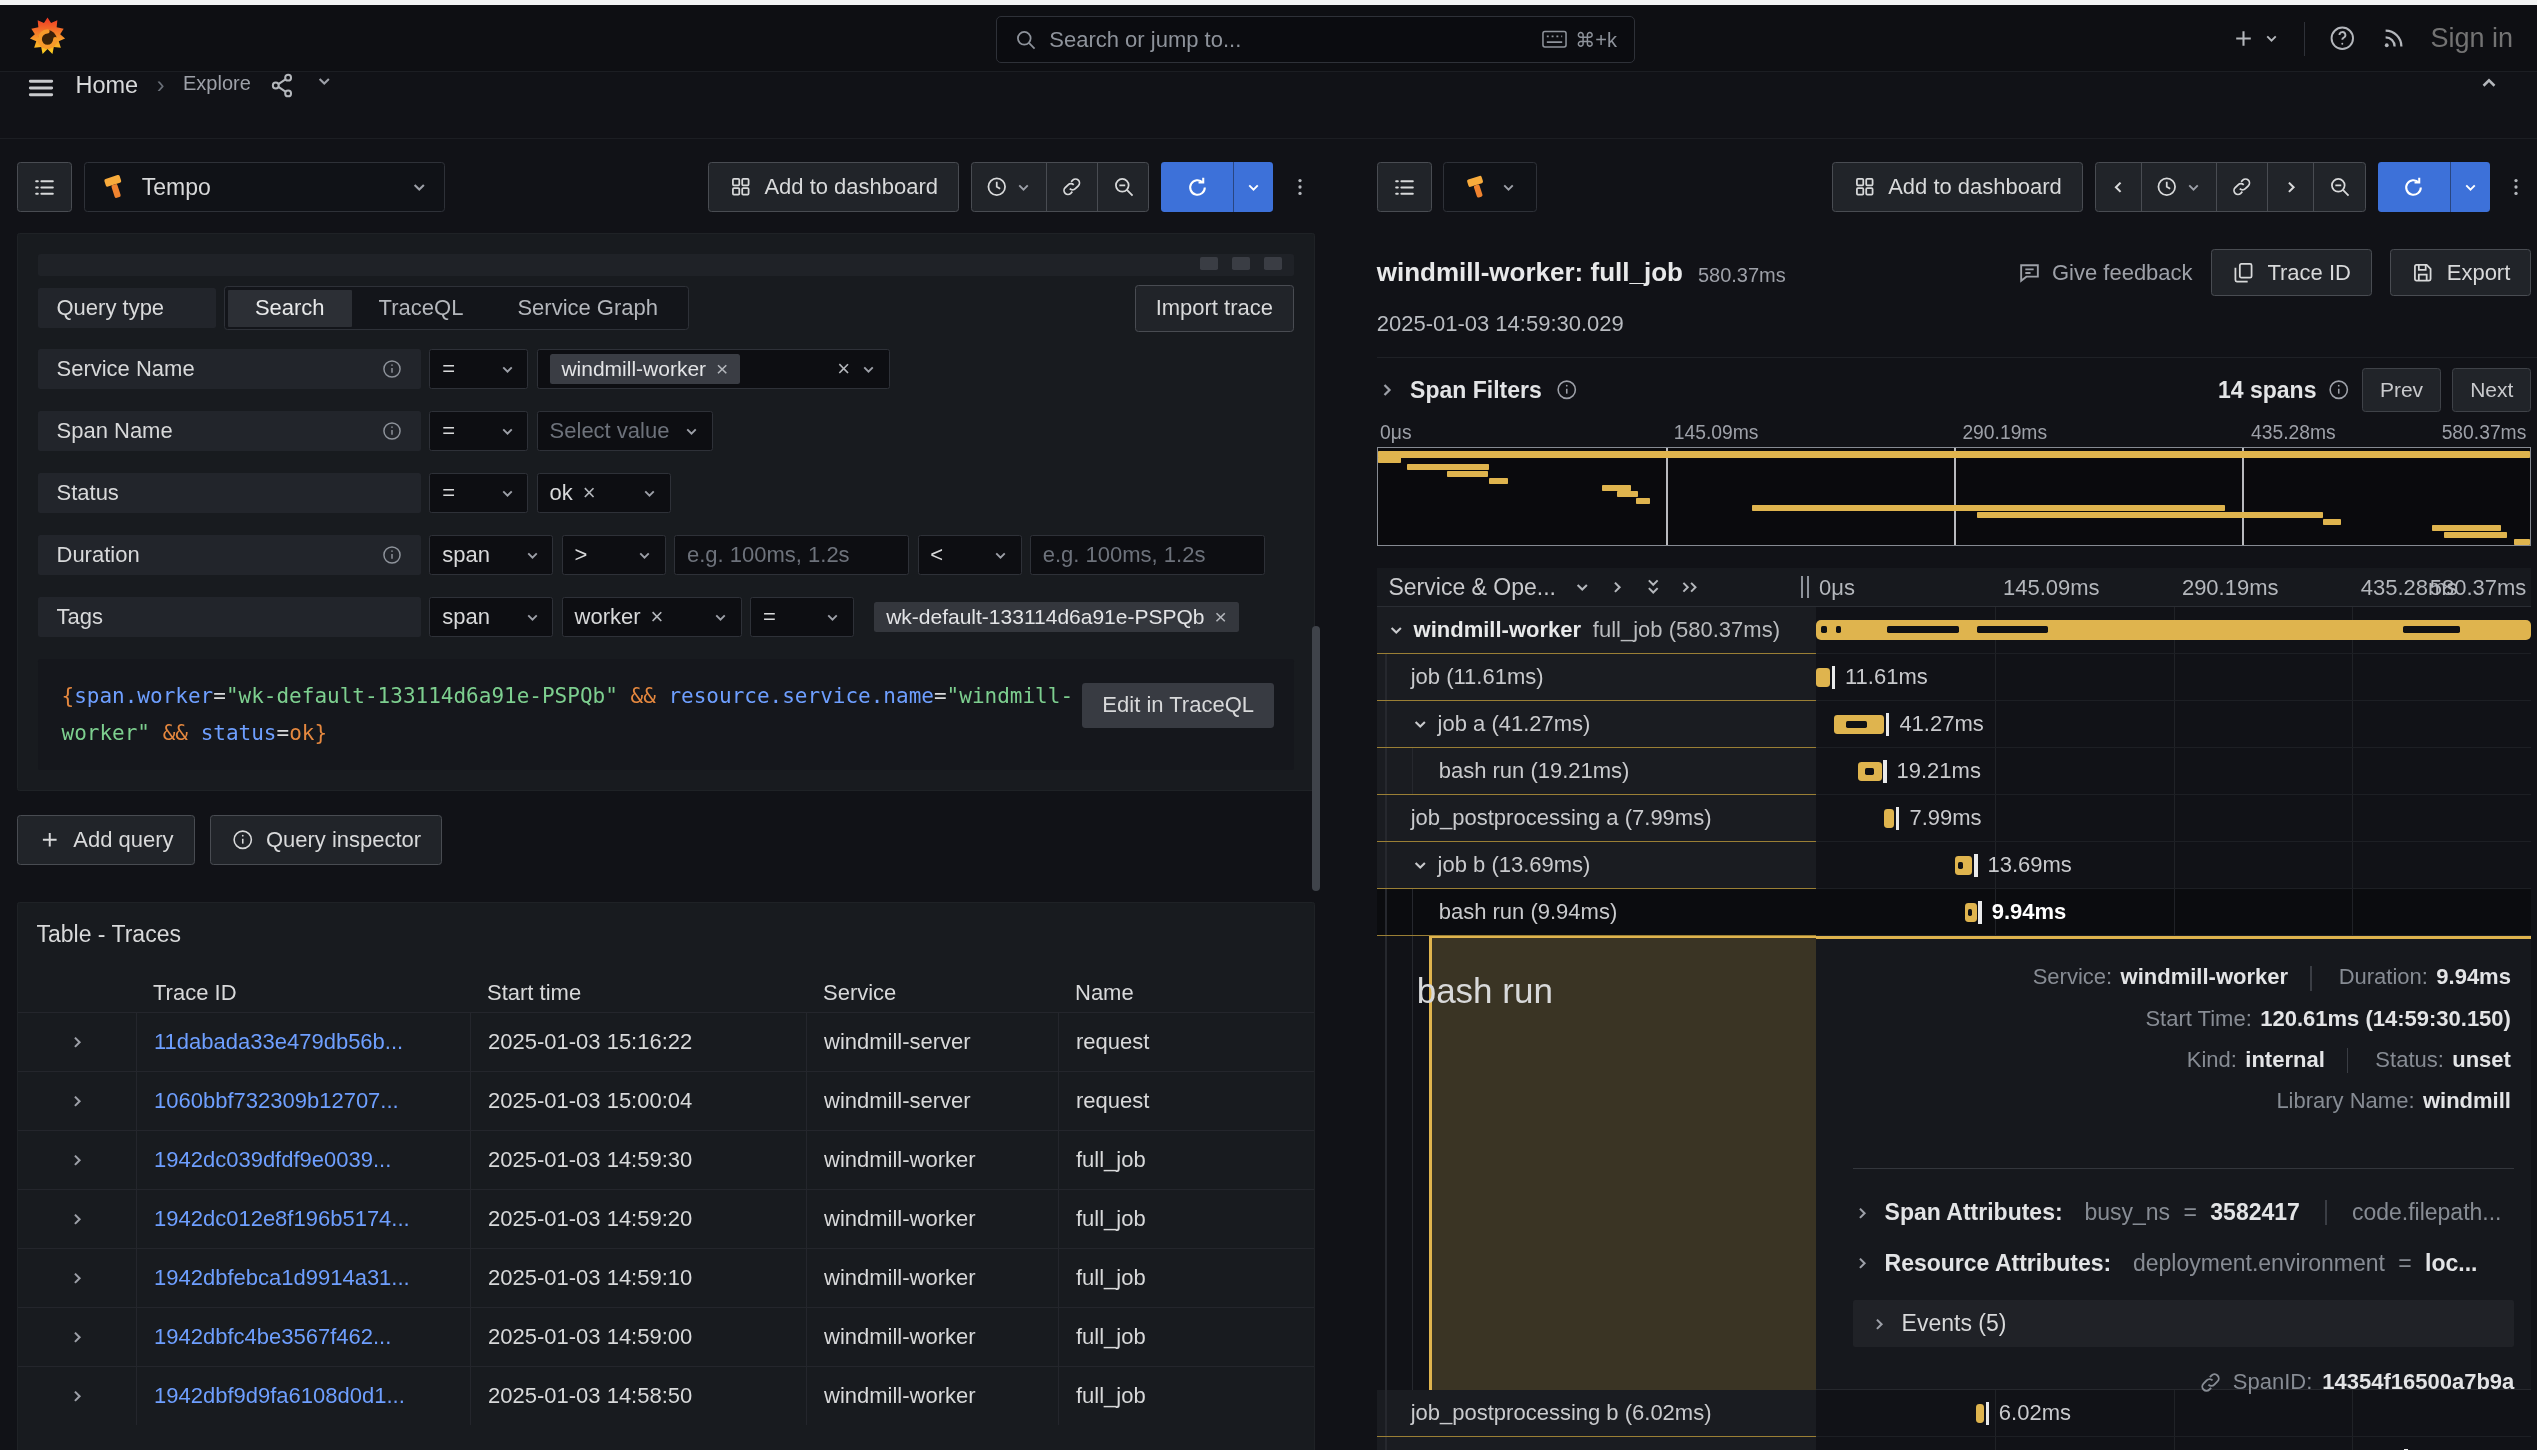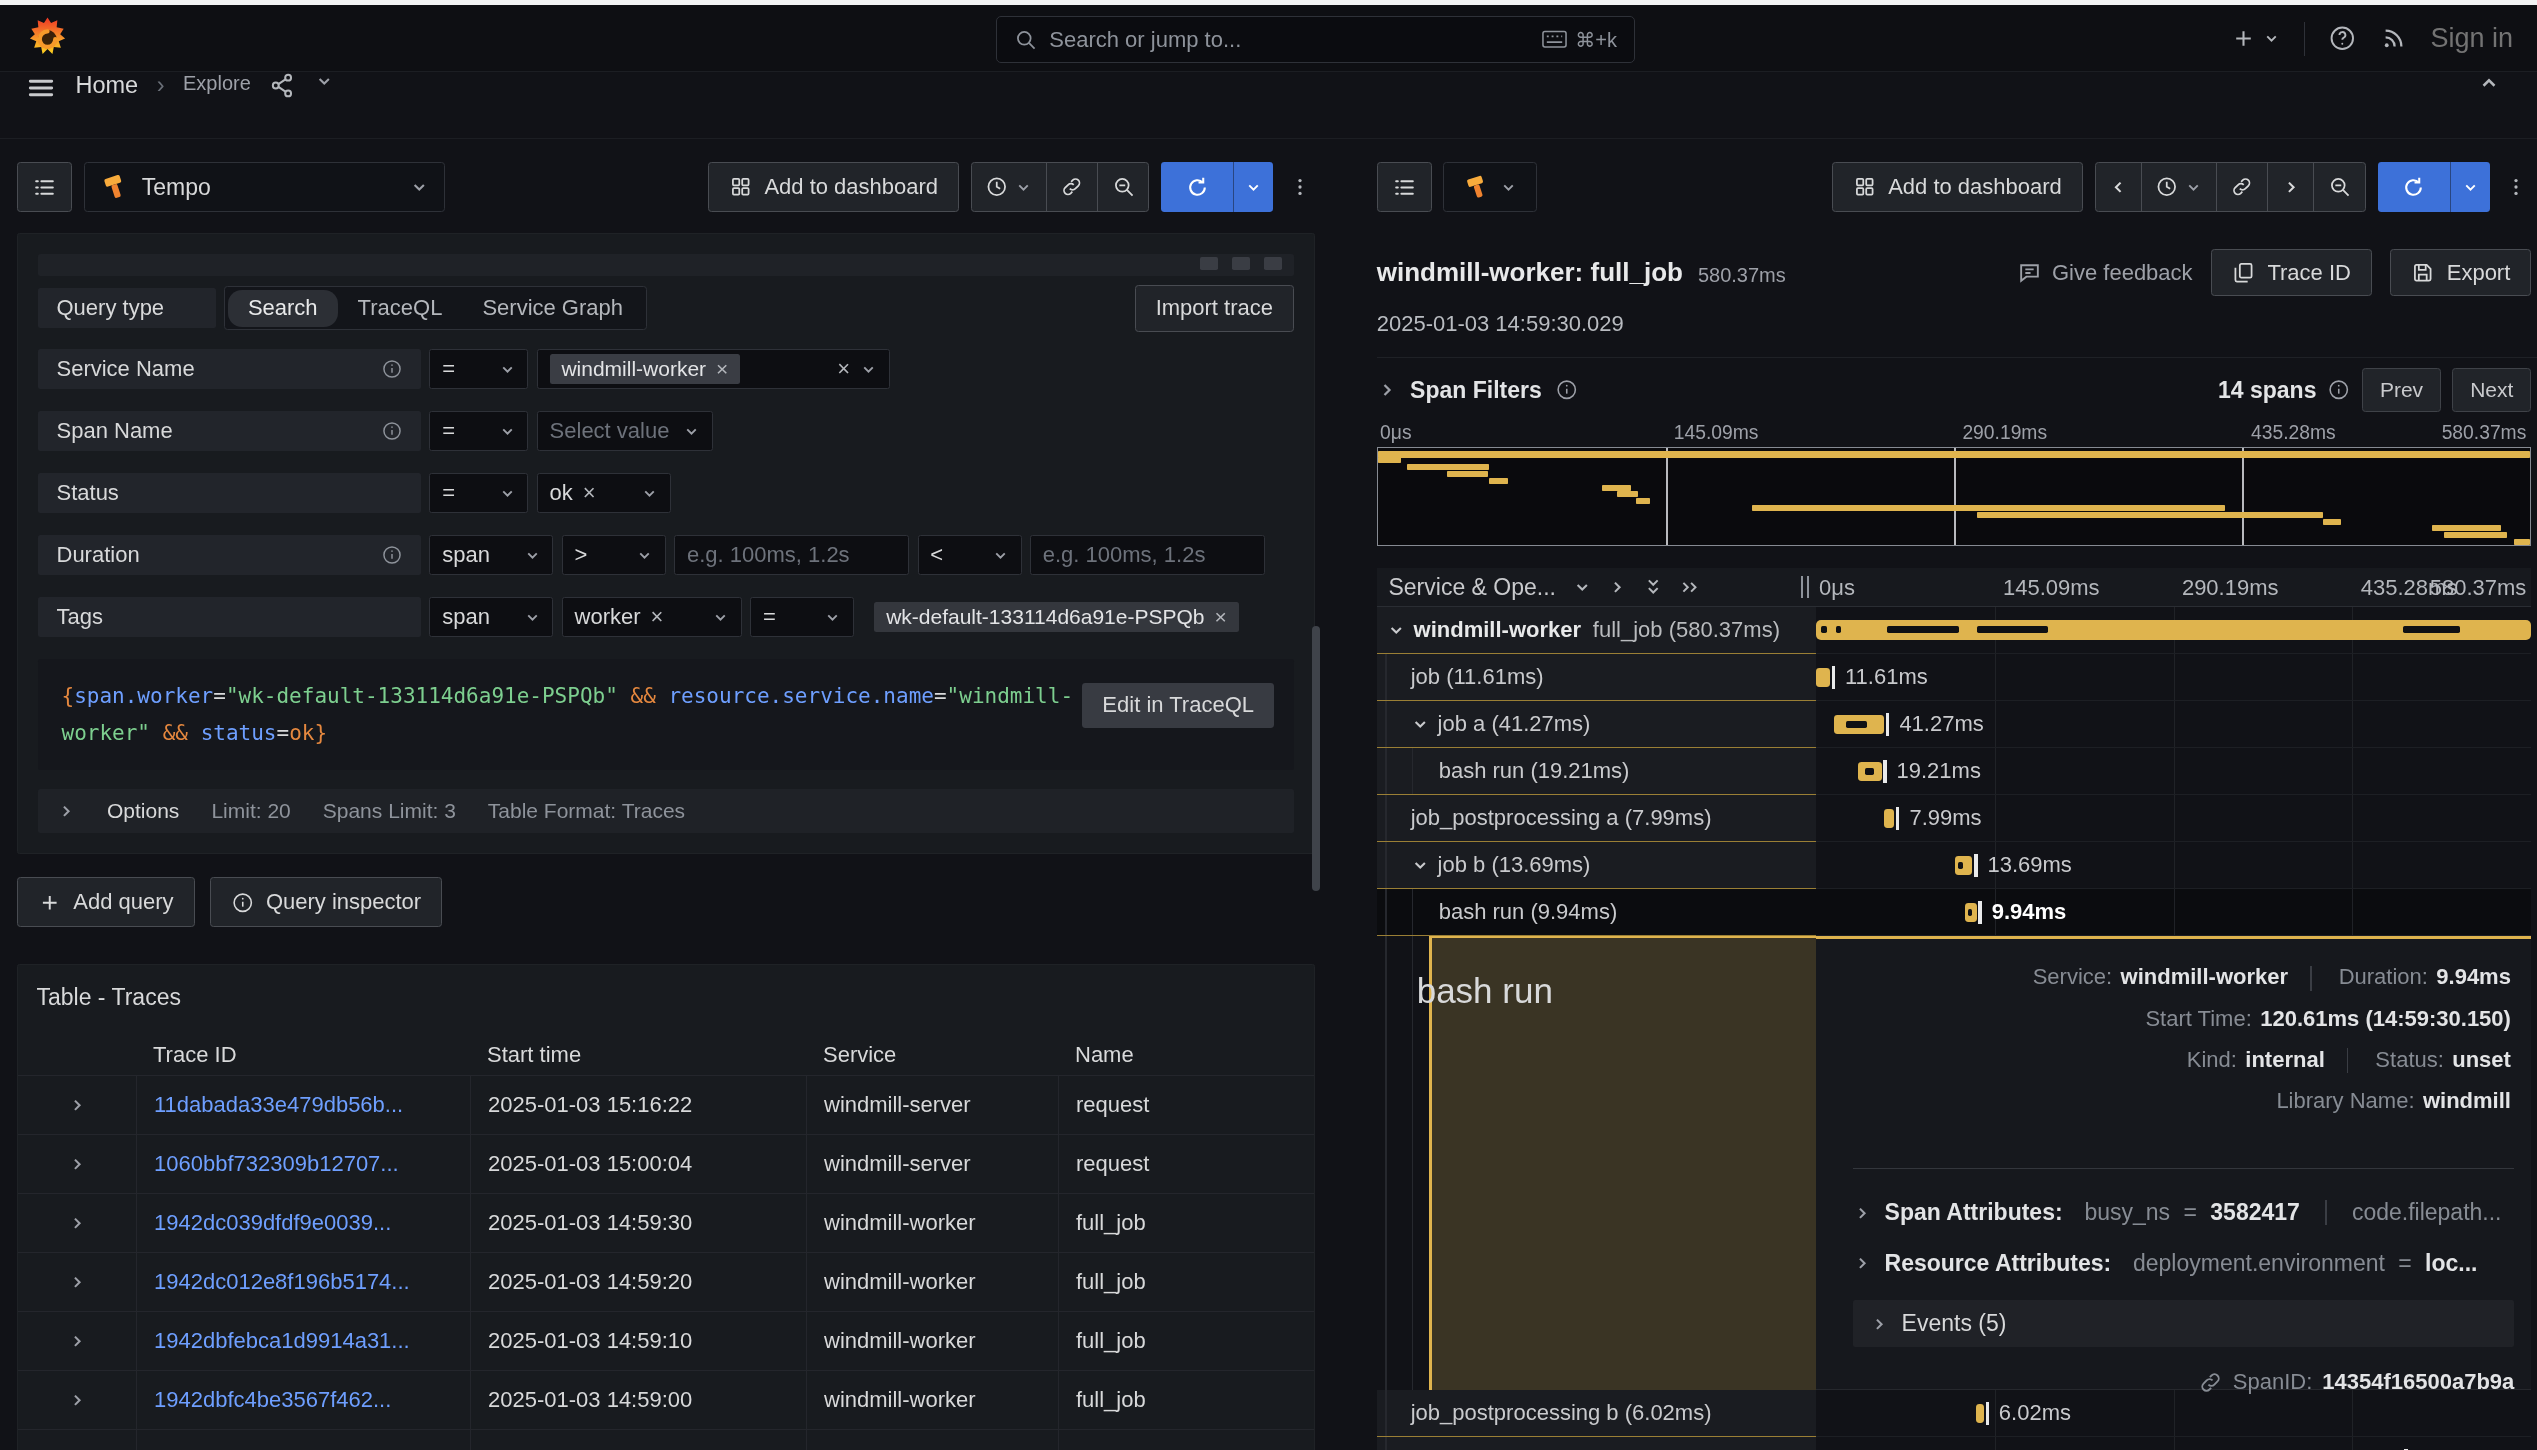--- a/index.html
+++ b/index.html
@@ -77,21 +77,21 @@
   .qstrip .mini-icons i { width:18.5px; height:13.4px; background:#3a3d44; border-radius:1.7px; display:block; }
 
   .qtype-row { display:flex; align-items:center; height:42px; margin-bottom:20px; }
   .flabel {
     height:40px; background:#22252b; border-radius:2.5px; display:flex; align-items:center;
     padding:0 18.5px; font-size:22px; color:#d8d9da; flex:none;
   }
   .flabel .info { margin-left:auto; color:#8e939b; }
   .qtype-label { width:178px; }
   .tabs-group { margin-left:8.4px; display:flex; align-items:center; border:0.8px solid #2e3138; border-radius:3.4px; background:#13151a; padding:2.5px; height:44px; }
-  .tab { padding:0 20px; height:37px; display:flex; align-items:center; font-size:22px; color:#b4b7bc; border-radius:14px; }
+  .tab { padding:0 27px; height:37px; display:flex; align-items:center; font-size:22px; color:#b4b7bc; border-radius:1px; }
   .tab.active { background:#2c2f35; color:#e8e9ea; }
   .import-btn { margin-left:auto; }
 
   .frow { display:flex; align-items:center; height:40px; margin-bottom:22px; gap:8.4px; }
   .frow .flabel { width:383px; }
   .fbox {
     height:40px; background:#0d0e12; border:0.8px solid #2e3138; border-radius:2.5px;
     display:flex; align-items:center; padding:0 11.8px; gap:10px; font-size:22px; color:#d8d9da; flex:none;
   }
   .fbox .chev { color:#9da0a8; margin-left:auto; }
@@ -584,31 +584,20 @@
         </span>
       </div>
     </div>
 
     <div class="code-block">
       <div id="tq-line1"><span class="tok-pn">{</span><span class="tok-k">span.worker</span><span class="tok-o">=</span><span class="tok-s">"wk-default-133114d6a91e-PSPQb"</span><span class="tok-o"> </span><span class="tok-pn">&amp;&amp;</span><span class="tok-o"> </span><span class="tok-k">resource.service.name</span><span class="tok-o">=</span><span class="tok-s">"windmill-</span></div>
       <div id="tq-line2"><span class="tok-s">worker"</span><span class="tok-o"> </span><span class="tok-pn">&amp;&amp;</span><span class="tok-o"> </span><span class="tok-k">status</span><span class="tok-o">=</span><span class="tok-pn">ok}</span></div>
       <button class="btn edit-traceql">Edit in TraceQL</button>
     </div>
 
-    <div class="options-row">
-      <span class="ic chev-r">
-        <svg width="18.5" height="18.5" viewBox="0 0 16 16" fill="none" stroke="currentColor" stroke-width="1.8">
-            <path d="M6 4l4 4-4 4"></path>
-          </svg>
-      </span>
-      <span class="opt-label">Options</span>
-      <span>Limit: 20</span>
-      <span>Spans Limit: 3</span>
-      <span>Table Format: Traces</span>
-    </div>
   </div>
 
   <div class="below-card">
     <button class="btn">
       <svg width="23.5" height="23.5" viewBox="0 0 24 24" fill="none" stroke="currentColor" stroke-width="2">
           <path d="M12 5v14M5 12h14"></path>
         </svg>
       <span>Add query</span>
     </button>
     <button class="btn">

